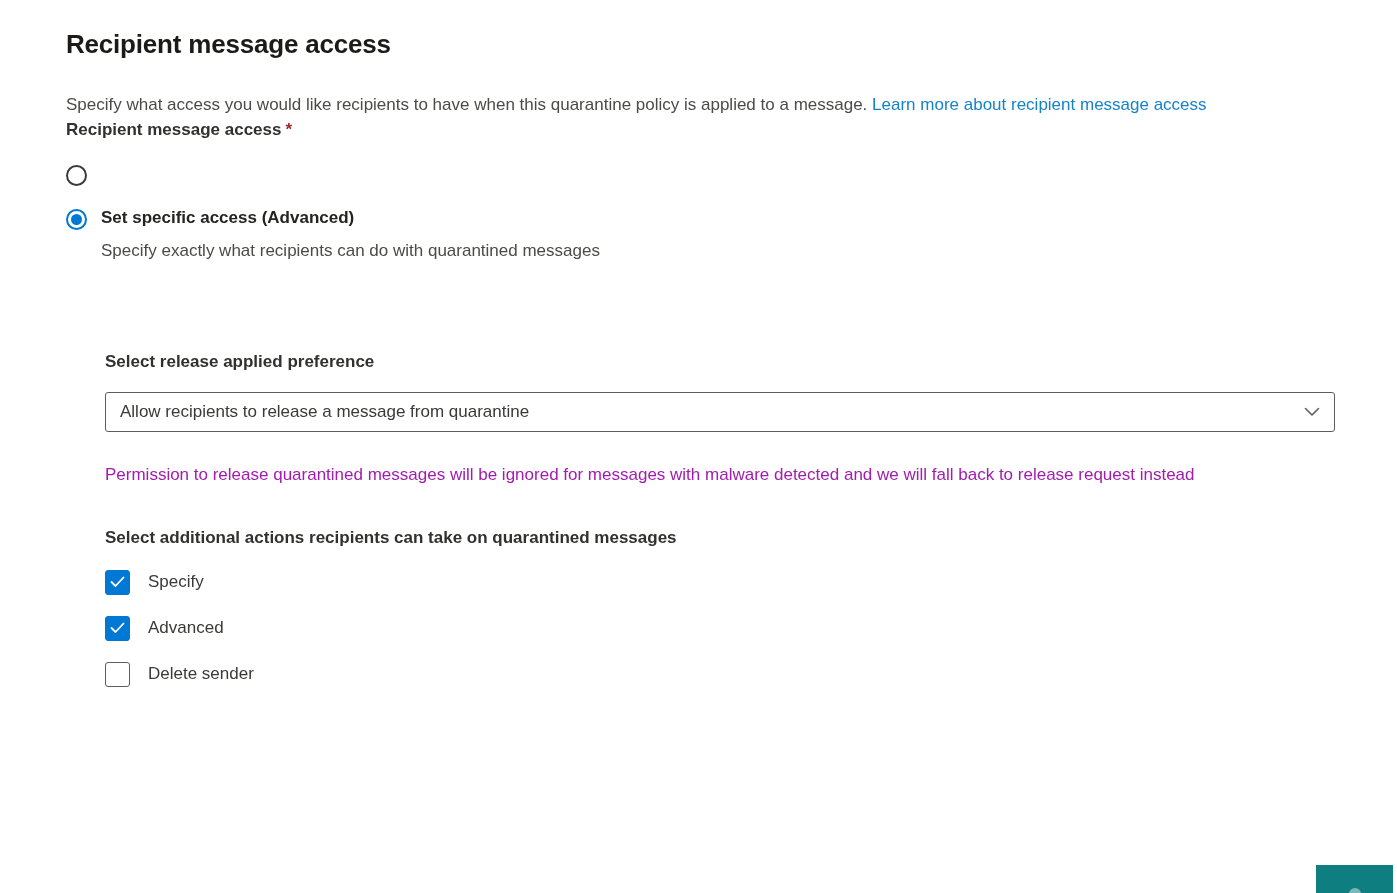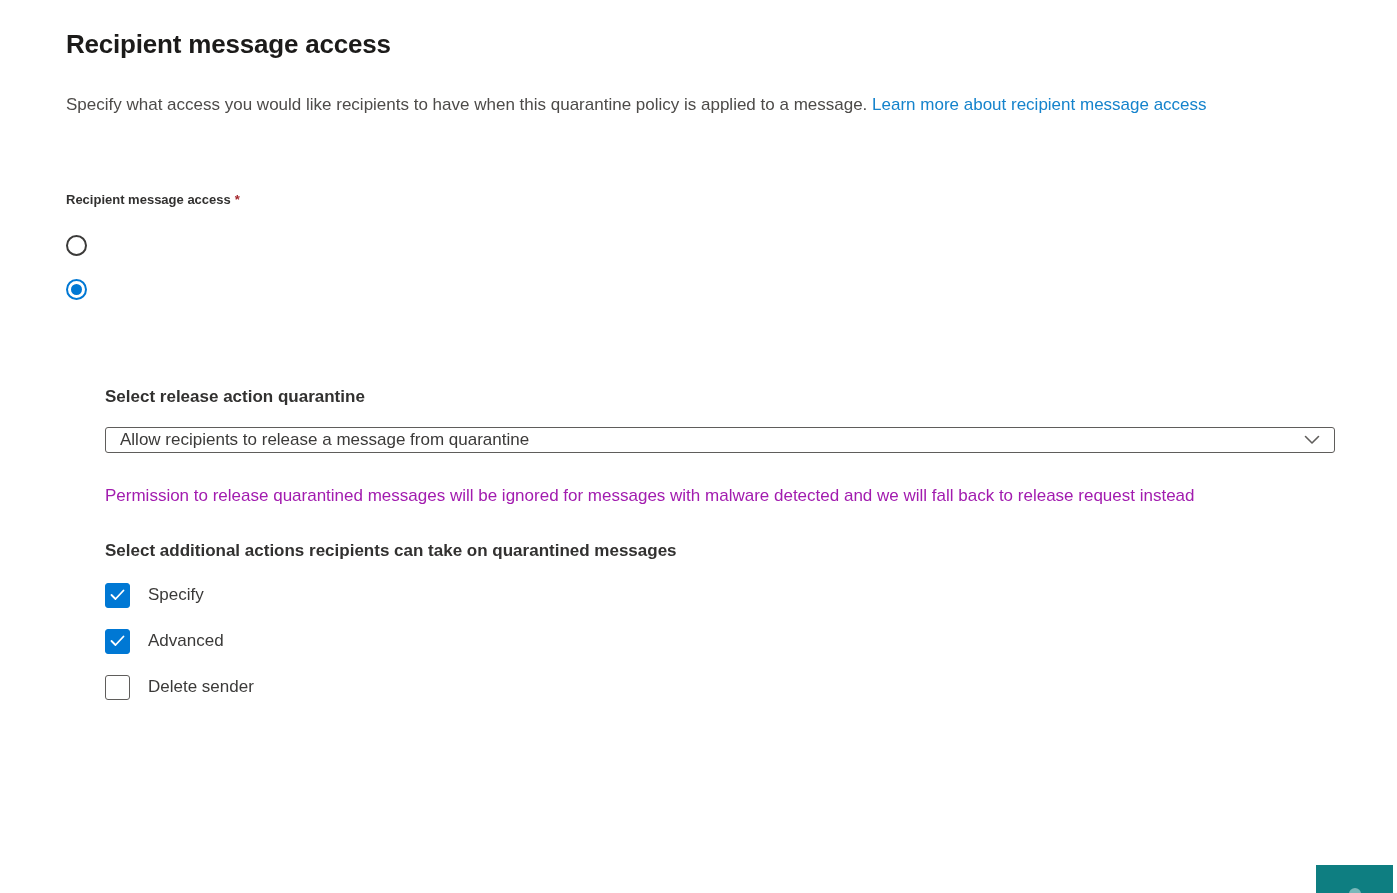--- a/index.html
+++ b/index.html
@@ -29,22 +29,21 @@
     max-width: 1272px;
   }
   .link {
     color: #1583cc;
     cursor: pointer;
     text-decoration: none;
     text-align: right;
   }
 
   .field-label {
-    margin-top: 70px;
-    font-size: 13px;
+    font-size: 17px;
     font-weight: 600;
     color: #323130;
     line-height: 22px;
   }
   .required-star { color: #a4262c; font-weight: 600; margin-left: 4px; }
 
   .radio-group { margin-top: 21px; }
   .radio-option { display: flex; align-items: flex-start; cursor: pointer; }
   .radio-option + .radio-option { margin-top: 20px; }
   .radio-circle {
@@ -77,21 +76,21 @@
 
   .subsection { margin-left: 39px; margin-top: 86px; width: 1230px; }
   .sub-label {
     font-size: 17px;
     font-weight: 600;
     color: #323130;
     line-height: 22px;
   }
   .dropdown {
     margin-top: 19px;
-    height: 26px;
+    height: 40px;
     width: 100%;
     border: 1px solid #5f5d5b;
     border-radius: 3px;
     background: #fff;
     display: flex;
     align-items: center;
     justify-content: space-between;
     padding: 0 14px 0 14px;
     cursor: pointer;
   }
@@ -100,21 +99,21 @@
 
   .help-text {
     margin-top: 28px;
     font-size: 17px;
     line-height: 29px;
     color: #a21caf;
     max-width: 1225px;
   }
 
   .actions-label {
-    margin-top: 30px;
+    margin-top: 38px;
     font-size: 17px;
     font-weight: 600;
     color: #323130;
     line-height: 22px;
   }
   .checkbox-row {
     display: flex;
     align-items: center;
     margin-top: 20px;
     cursor: pointer;
@@ -173,27 +172,31 @@
     <div class="radio-option">
       <span class="radio-circle">
           <span class="radio-dot"></span>
         </span>
     </div>
 
     <div class="radio-option selected">
       <span class="radio-circle">
           <span class="radio-dot"></span>
         </span>
+      <span class="radio-texts">
+        <div class="radio-label">Set specific access (Advanced)</div>
+        <div class="radio-desc">Specify exactly what recipients can do with quarantined messages</div>
+      </span>
     </div>
 
   </div>
 
   <div class="subsection">
 
-    <div class="sub-label">Select release action quarantine</div>
+    <div class="sub-label">Select release applied preference</div>
 
     <div class="dropdown">
       <span class="dropdown-value">Allow recipients to release a message from quarantine</span>
       <span class="chevron-wrap">
         <svg width="16" height="10" viewBox="0 0 16 10" fill="none">
           <polyline points="1.5,1.5 8,8 14.5,1.5" stroke="#605e5c" stroke-width="1.6" fill="none" stroke-linecap="round" stroke-linejoin="round"></polyline>
         </svg>
       </span>
     </div>
 

